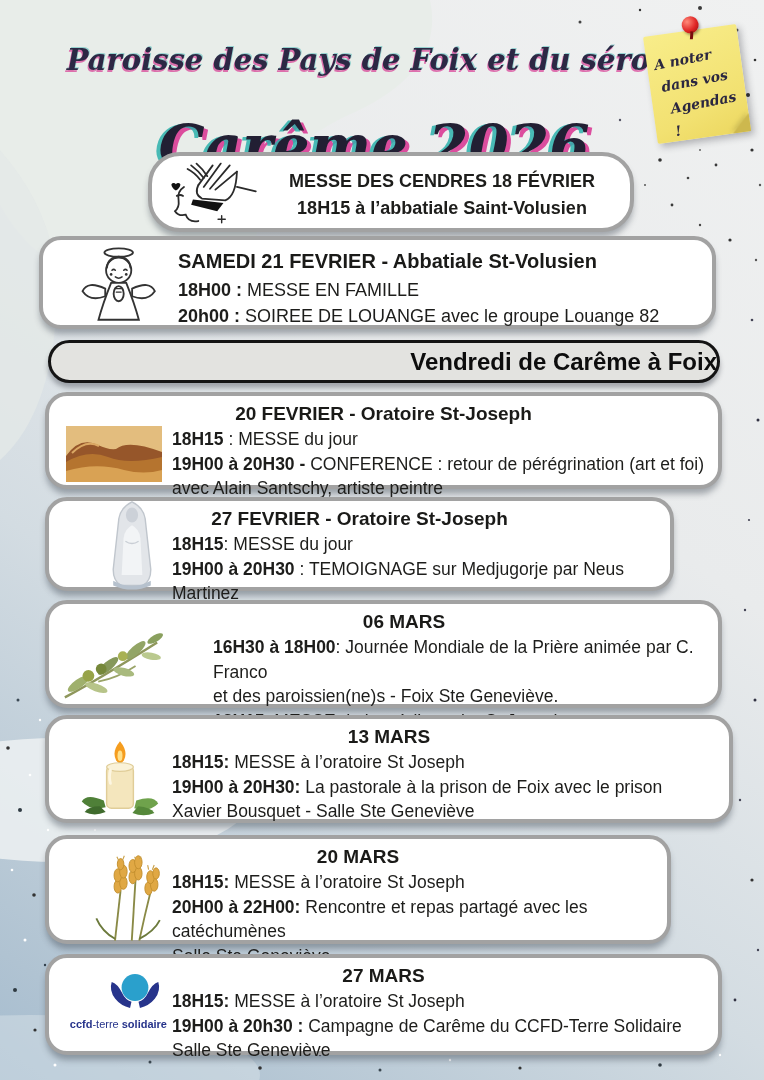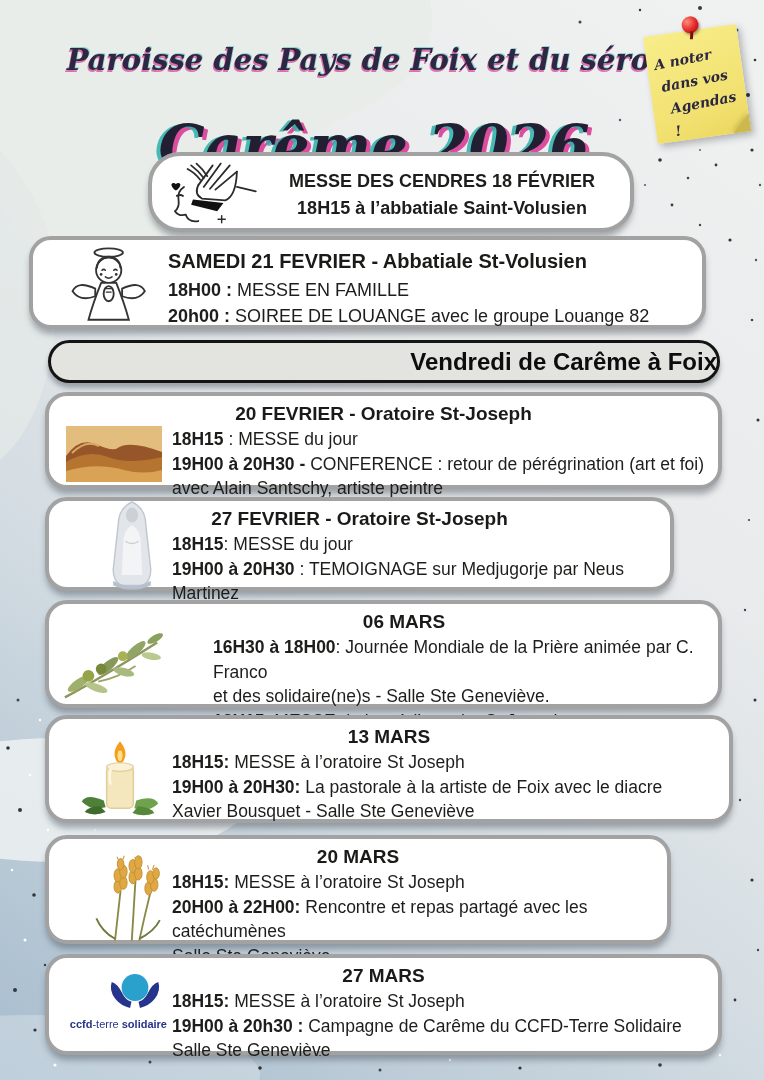--- a/index.html
+++ b/index.html
@@ -39,21 +39,21 @@
         box-shadow:0 6px 6px -1px rgba(70,80,92,.45);box-sizing:border-box;color:#1d1d1b;}
   .icon-slot{position:absolute;}
   .card-title{margin:0;font-weight:bold;font-size:19px;color:#1a1a18;}
   .body-line{margin:0;font-size:17.5px;line-height:24.5px;}
   .body-line b{font-weight:bold;}
 
   #card-ashes{left:148px;top:152px;width:486px;height:80px;border-radius:32px;}
   #card-ashes .hc-content{margin:12px 10px 0 112px;text-align:center;
         font-weight:bold;font-size:18px;line-height:27px;}
 
-  #card-samedi{left:29px;top:236px;width:677px;height:93px;}
+  #card-samedi{left:39px;top:236px;width:677px;height:93px;}
   #card-samedi .card-title{margin:10px 0 4px 135px;font-size:20px;}
   #card-samedi .card-body{margin-left:135px;}
   #card-samedi .body-line{font-size:18px;line-height:26px;}
 
   .pill{position:absolute;left:48px;top:340px;width:672px;height:43px;box-sizing:border-box;
         background:#e3e3e0;border:3px solid #141414;border-radius:999px;
         box-shadow:0 5px 5px rgba(60,65,75,.4);
         display:flex;align-items:center;justify-content:flex-end;}
   .pill span{font-weight:bold;font-size:24px;color:#0d0d0d;}
 
@@ -261,21 +261,21 @@
         <ellipse cx="96" cy="30" rx="10" ry="3.6" fill="#bac98e" transform="rotate(10 96 30)"></ellipse>
         <ellipse cx="100" cy="12" rx="9" ry="3.4" fill="#8aa05e" transform="rotate(-30 100 12)"></ellipse>
         <circle cx="32" cy="50" r="6" fill="#97a348"></circle>
         <circle cx="45" cy="43" r="5.5" fill="#76883a"></circle>
         <circle cx="67" cy="30" r="5" fill="#a8b153"></circle>
       </svg>
     </div>
     <h3 class="card-title">06 MARS</h3>
     <div class="card-body">
       <p class="body-line"><b>16H30 à 18H00</b><span>: Journée Mondiale de la Prière animée par C. Franco</span></p>
-      <p class="body-line"><b></b><span>et des solidaire(ne)s - Salle Ste Geneviève.</span></p>
+      <p class="body-line"><b></b><span>et des paroissien(ne)s - Foix Ste Geneviève.</span></p>
       <p class="body-line"><b>18H15</b><span>: MESSE du jour à l’oratoire St Joseph</span></p>
     </div>
   </section>
 
   <section class="card fc" id="card-f3">
     <div class="icon-slot" style="left:28px;top:20px;">
       <svg width="86" height="82" viewBox="0 0 90 85">
         <path d="M45 2 Q54 13 49 22 Q45 28 41 22 Q36 13 45 2" fill="#f59d1f"></path>
         <ellipse cx="45" cy="17" rx="2.6" ry="5.5" fill="#ffe08a"></ellipse>
         <line x1="45" y1="24" x2="45" y2="28" stroke="#7a5b22" stroke-width="1.6"></line>
@@ -284,21 +284,21 @@
         <path d="M24 70 Q12 70 8 76 Q18 81 30 76 Z" fill="#3f6b2d"></path>
         <path d="M64 70 Q77 71 81 77 Q70 82 58 77 Z" fill="#55883a"></path>
         <rect x="31" y="28" width="28" height="44" rx="5" fill="#f4e6bd" stroke="#e0cd98" stroke-width="1.5"></rect>
         <ellipse cx="45" cy="29" rx="14" ry="4.5" fill="#faf2d8" stroke="#e0cd98" stroke-width="1.2"></ellipse>
         <path d="M35 32 q-2 8 0 14" stroke="#fdf6e2" stroke-width="3" fill="none" stroke-linecap="round"></path>
       </svg>
     </div>
     <h3 class="card-title">13 MARS</h3>
     <div class="card-body">
       <p class="body-line"><b>18H15:</b><span> MESSE à l’oratoire St Joseph</span></p>
-      <p class="body-line"><b>19H00 à 20H30:</b><span> La pastorale à la artiste de Foix avec le diacre</span></p>
+      <p class="body-line"><b>19H00 à 20H30:</b><span> La pastorale à la prison de Foix avec le prison</span></p>
       <p class="body-line"><b></b><span>Xavier Bousquet - Salle Ste Geneviève</span></p>
     </div>
   </section>
 
   <section class="card fc" id="card-f4">
     <div class="icon-slot" style="left:38px;top:16px;">
       <svg width="84" height="92" viewBox="0 0 90 95">
         <path d="M30 90 Q33 62 36 36" stroke="#8a8a46" stroke-width="2" fill="none"></path>
         <path d="M48 90 Q50 58 52 24" stroke="#8a8a46" stroke-width="2" fill="none"></path>
         <path d="M56 90 Q62 62 68 38" stroke="#8a8a46" stroke-width="2" fill="none"></path>

